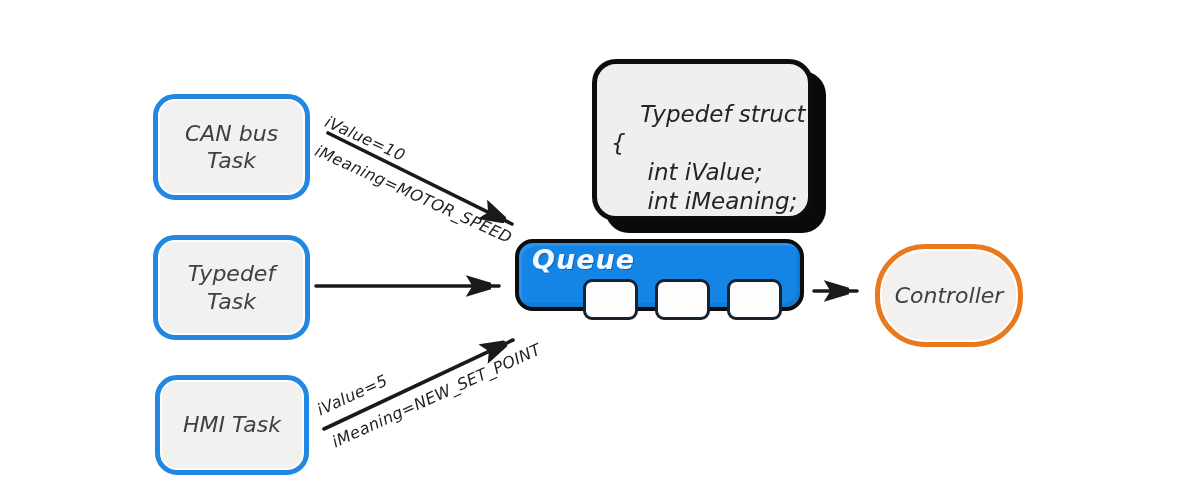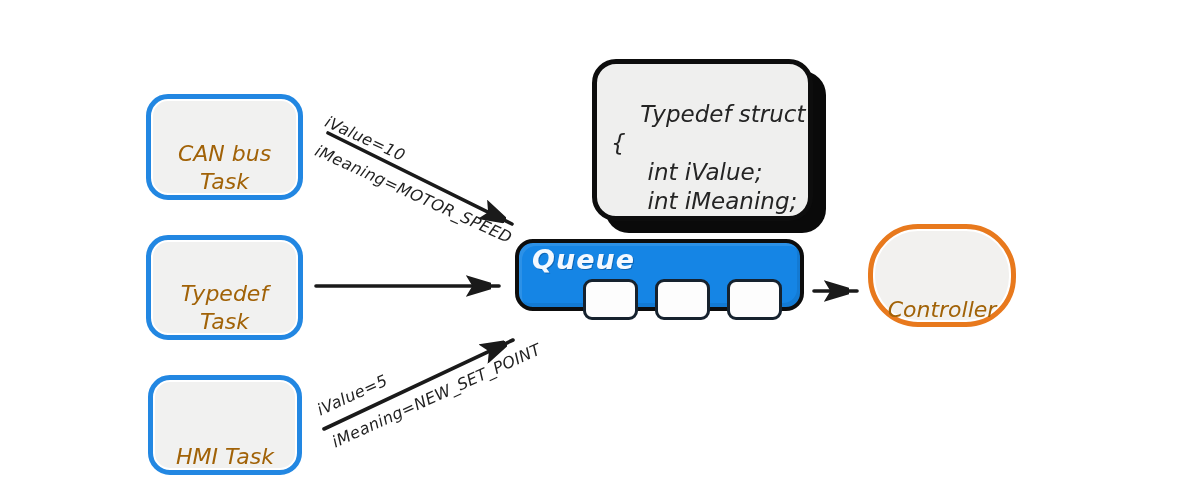--- a/index.html
+++ b/index.html
@@ -9,22 +9,22 @@
     width: 1201px; height: 503px; overflow: hidden;
   }
   .canvas {
     position: relative; width: 1201px; height: 503px; background: #ffffff;
   }
   .arrow-layer {
     position: absolute; left: 0; top: 0; width: 1201px; height: 503px;
     pointer-events: none;
   }
   .node {
-    position: absolute; display: flex; align-items: flex-end; justify-content: center;
-    text-align: center; color: #a16207;
+    position: absolute; display: flex; align-items: center; justify-content: center;
+    text-align: center; color: #404040; margin-left: 7px;
   }
   .task-box {
     background: #f1f1f0;
     border: 5px solid #2287e2;
     border-radius: 22px;
     font-size: 22px; font-style: italic; line-height: 1.25;
     white-space: pre-line;
     box-shadow: inset 0 0 0 2px #ffffff;
   }
   .task-can  { left: 146px; top:  94px; width: 157px; height: 106px; }
@@ -63,21 +63,21 @@
     position: absolute; left: 64px; top: 36px; display: flex; gap: 17px;
   }
   .queue-slot {
     width: 55px; height: 41px;
     background: #fdfdfd;
     border: 3px solid #16222e;
     border-radius: 9px;
   }
 
   .controller {
-    left: 868px; top: 224px; width: 148px; height: 103px;
+    left: 868px; top: 244px; width: 148px; height: 103px;
     background: #f2f1ef;
     border: 5px solid #e8791d;
     border-radius: 50px;
     font-size: 22px; font-style: italic;
     box-shadow: inset 0 0 0 2px #ffffff;
   }
 
   .edge-label {
     position: absolute;
     font-size: 16px; font-style: italic;

